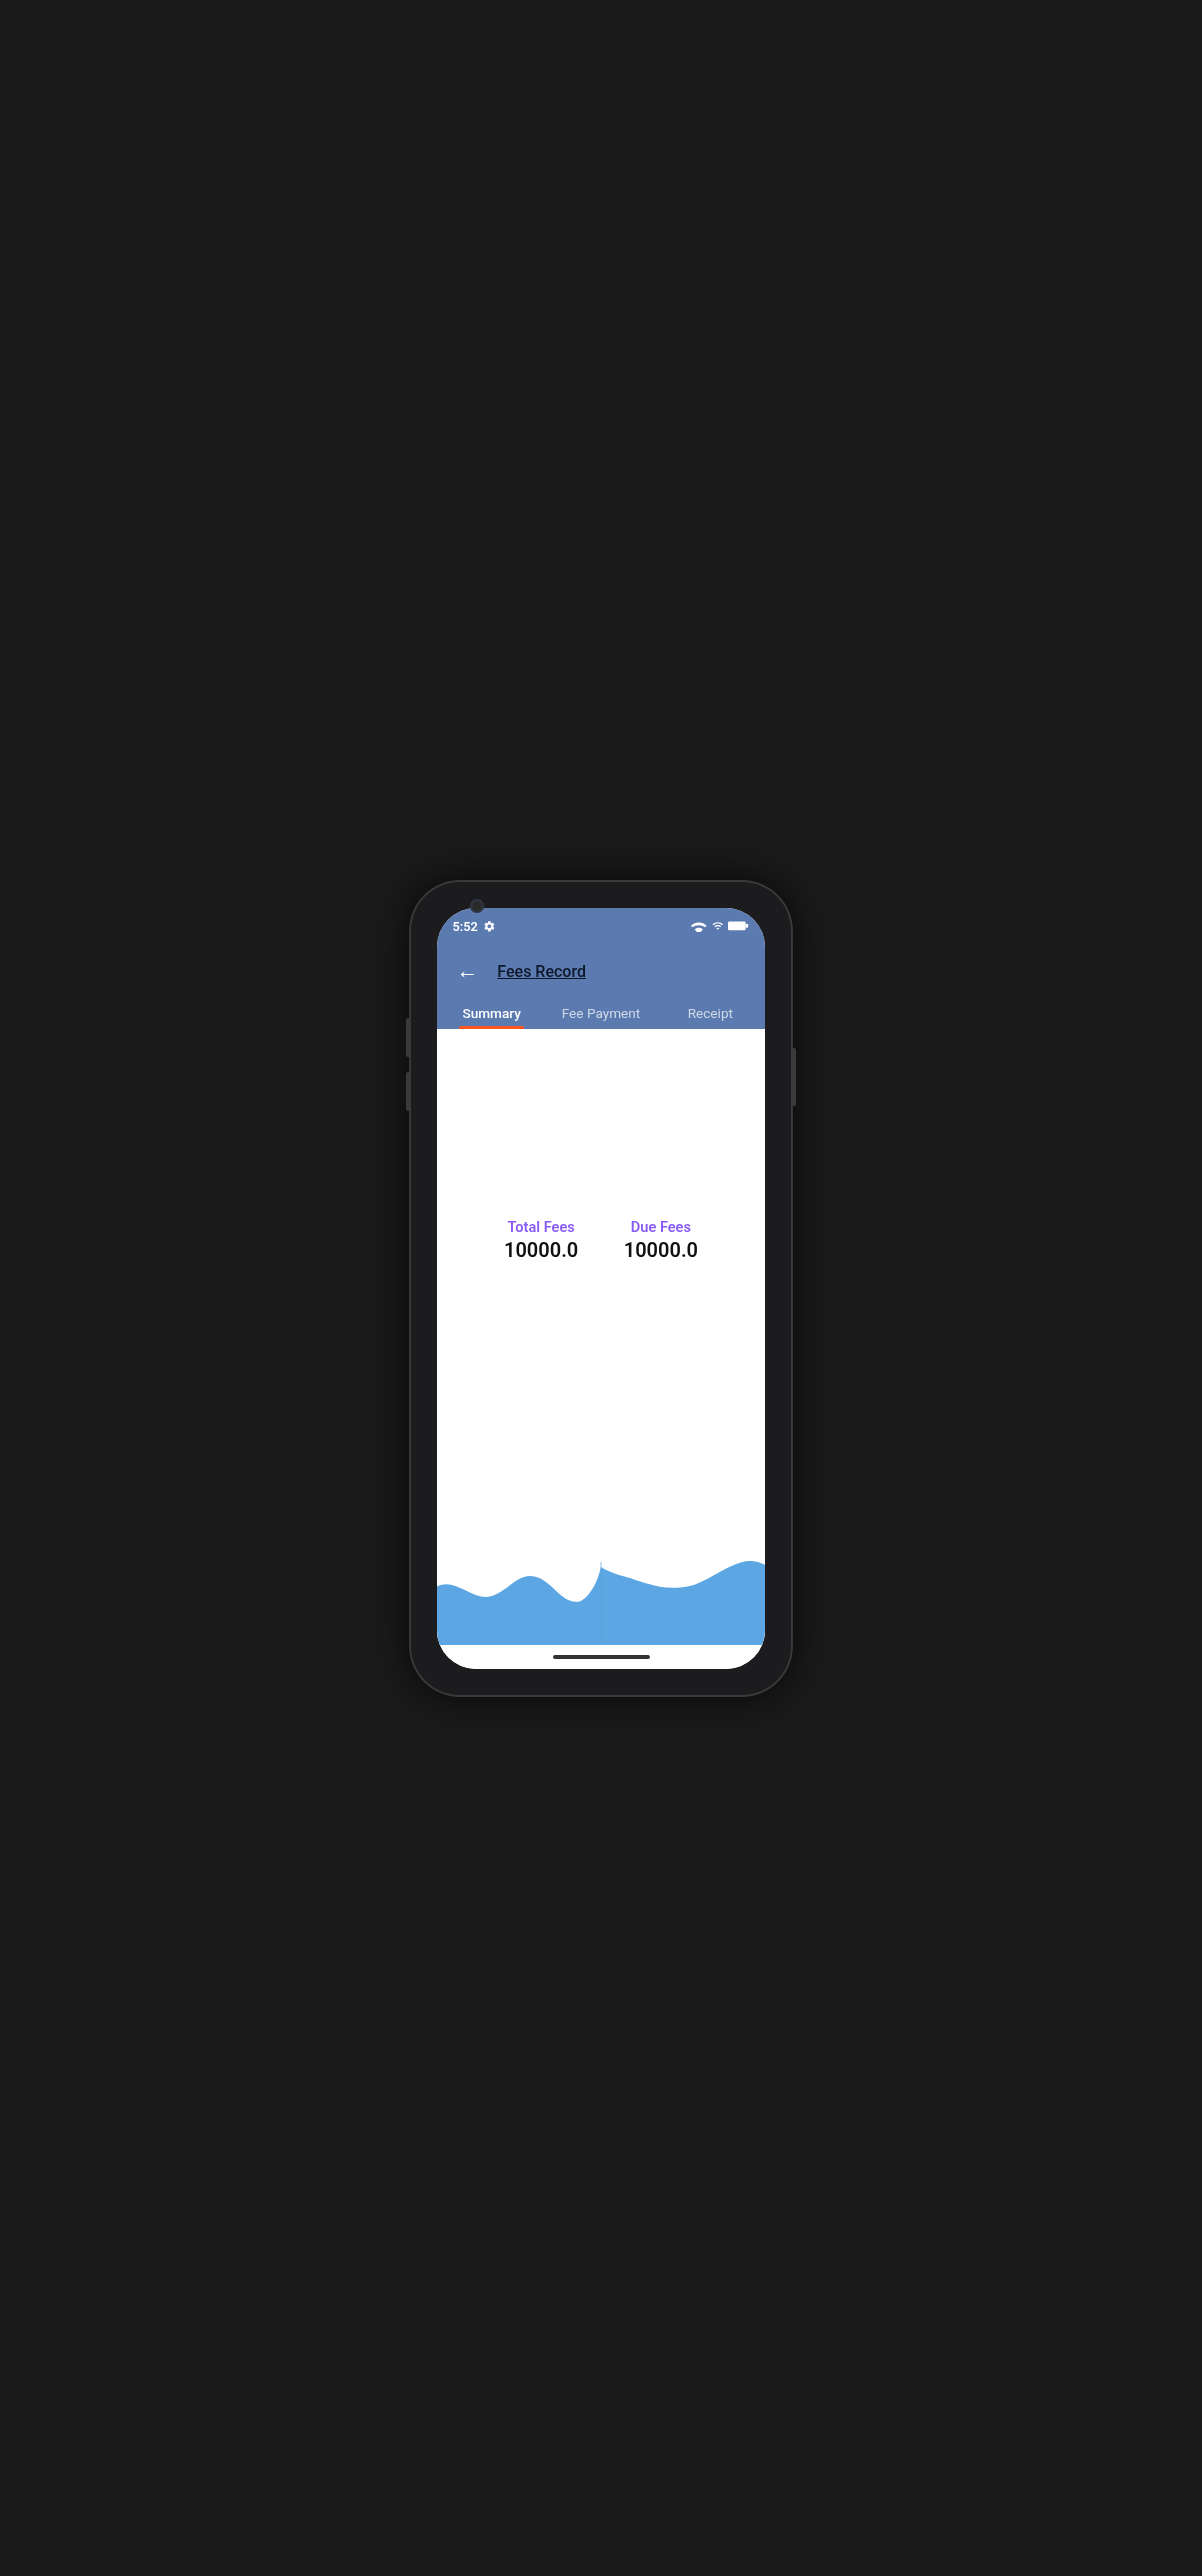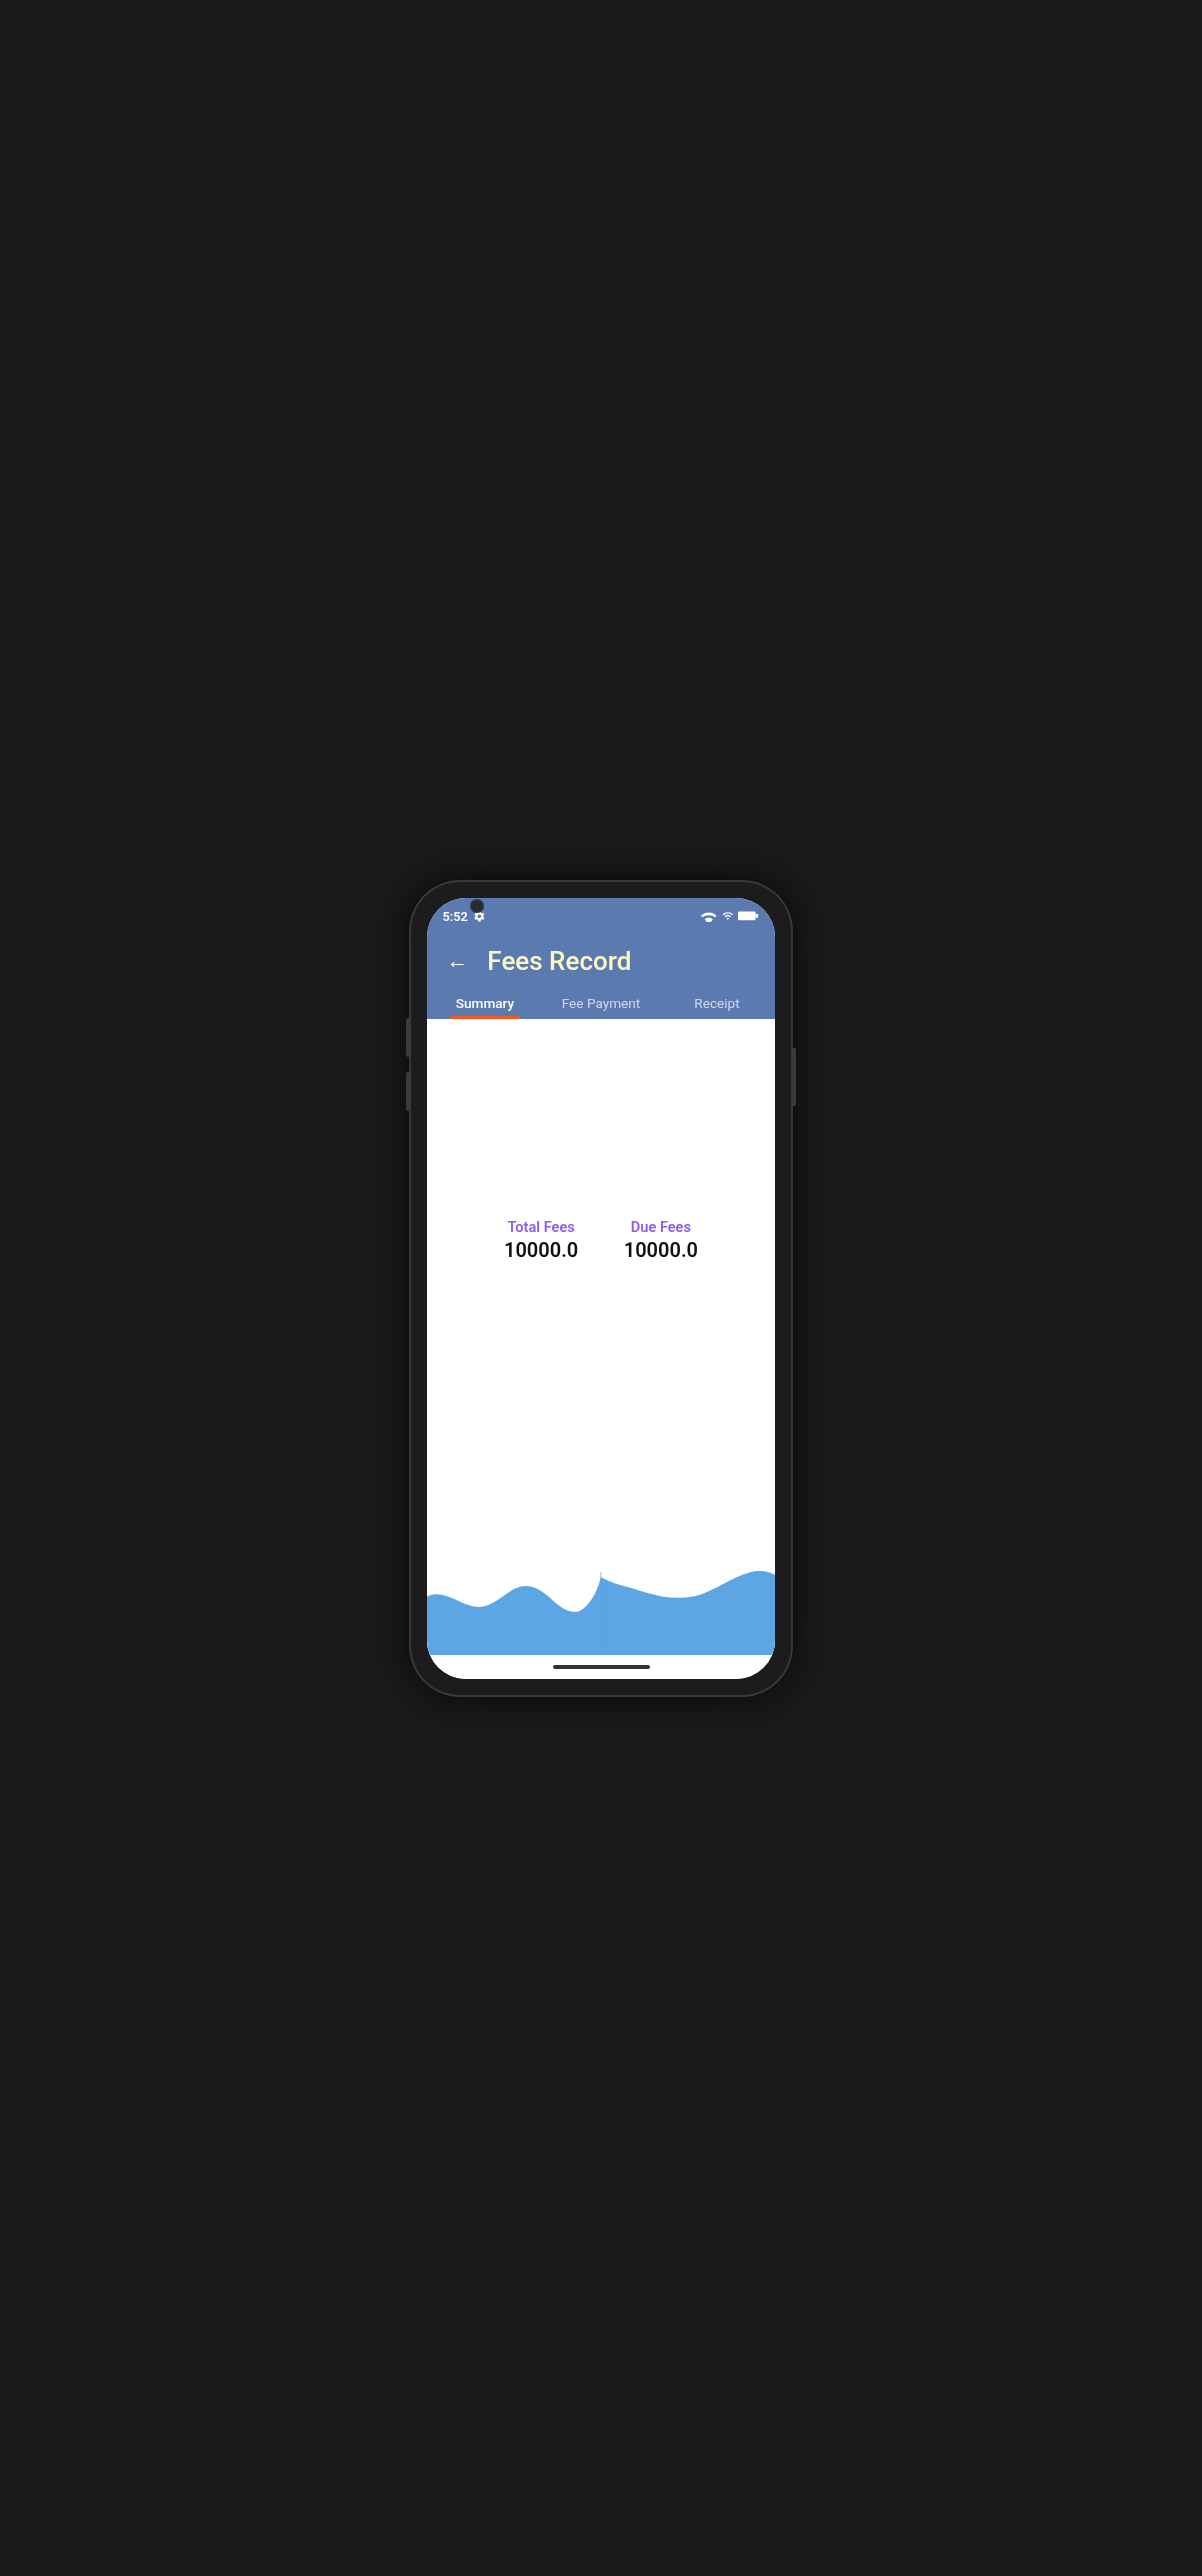--- a/index.html
+++ b/index.html
@@ -11,21 +11,21 @@
       align-items: center;
       min-height: 100vh;
       font-family: 'Roboto', Arial, sans-serif;
     }
 
     .phone-outer {
       width: 380px;
       height: 813px;
       background: #1c1c1e;
       border-radius: 49px;
-      padding: 16px;
+      padding: 26px;
       box-shadow: 0 0 0 1.9px #3a3a3a, 0 0 39px rgba(0,0,0,0.8);
       position: relative;
     }
 
     .phone-inner {
       width: 100%;
       height: 100%;
       background: #fff;
       border-radius: 39px;
       overflow: hidden;
@@ -91,23 +91,24 @@
     }
 
     .back-arrow {
       color: white;
       font-size: 21.4px;
       cursor: pointer;
       padding: 3.9px;
     }
 
     .app-title {
-      color: #fef9c3;
-      font-size: 26px;
+      color: #0f172a;
+      font-size: 16px;
       font-weight: 500;
+      text-decoration: underline;
     }
 
     
     .tab-bar {
       background: #5b7ab0;
       display: flex;
       padding: 7.8px 0 0;
     }
 
     .tab-item {

